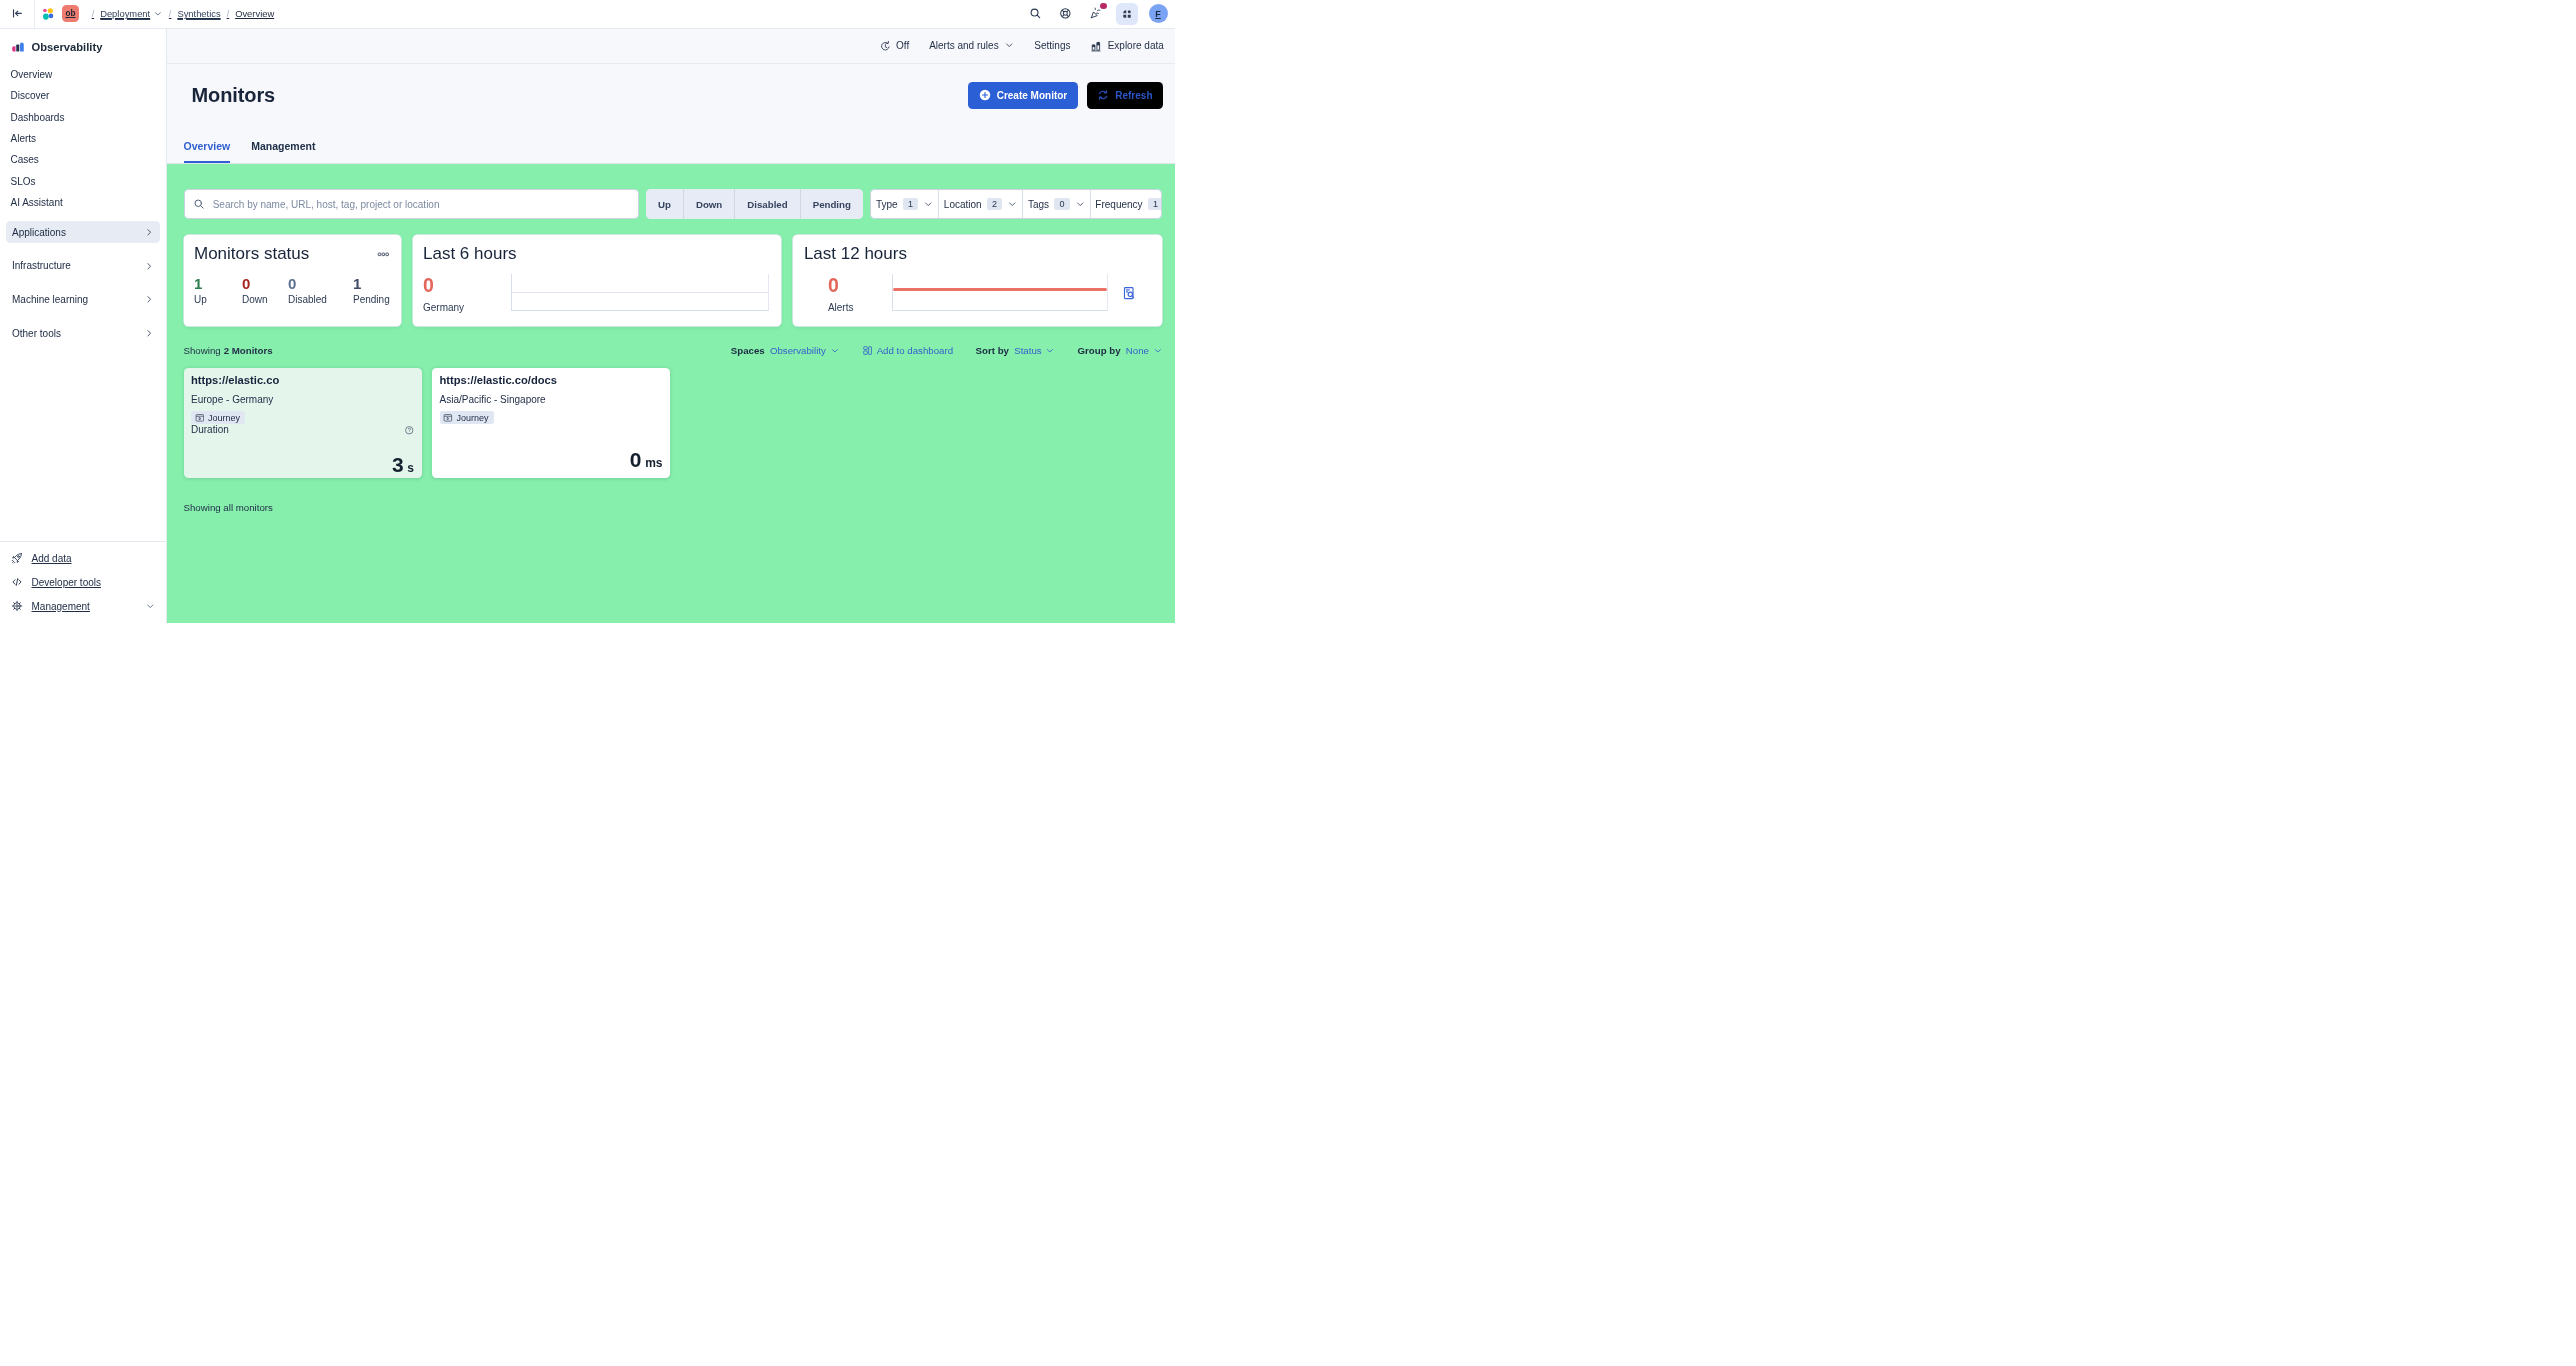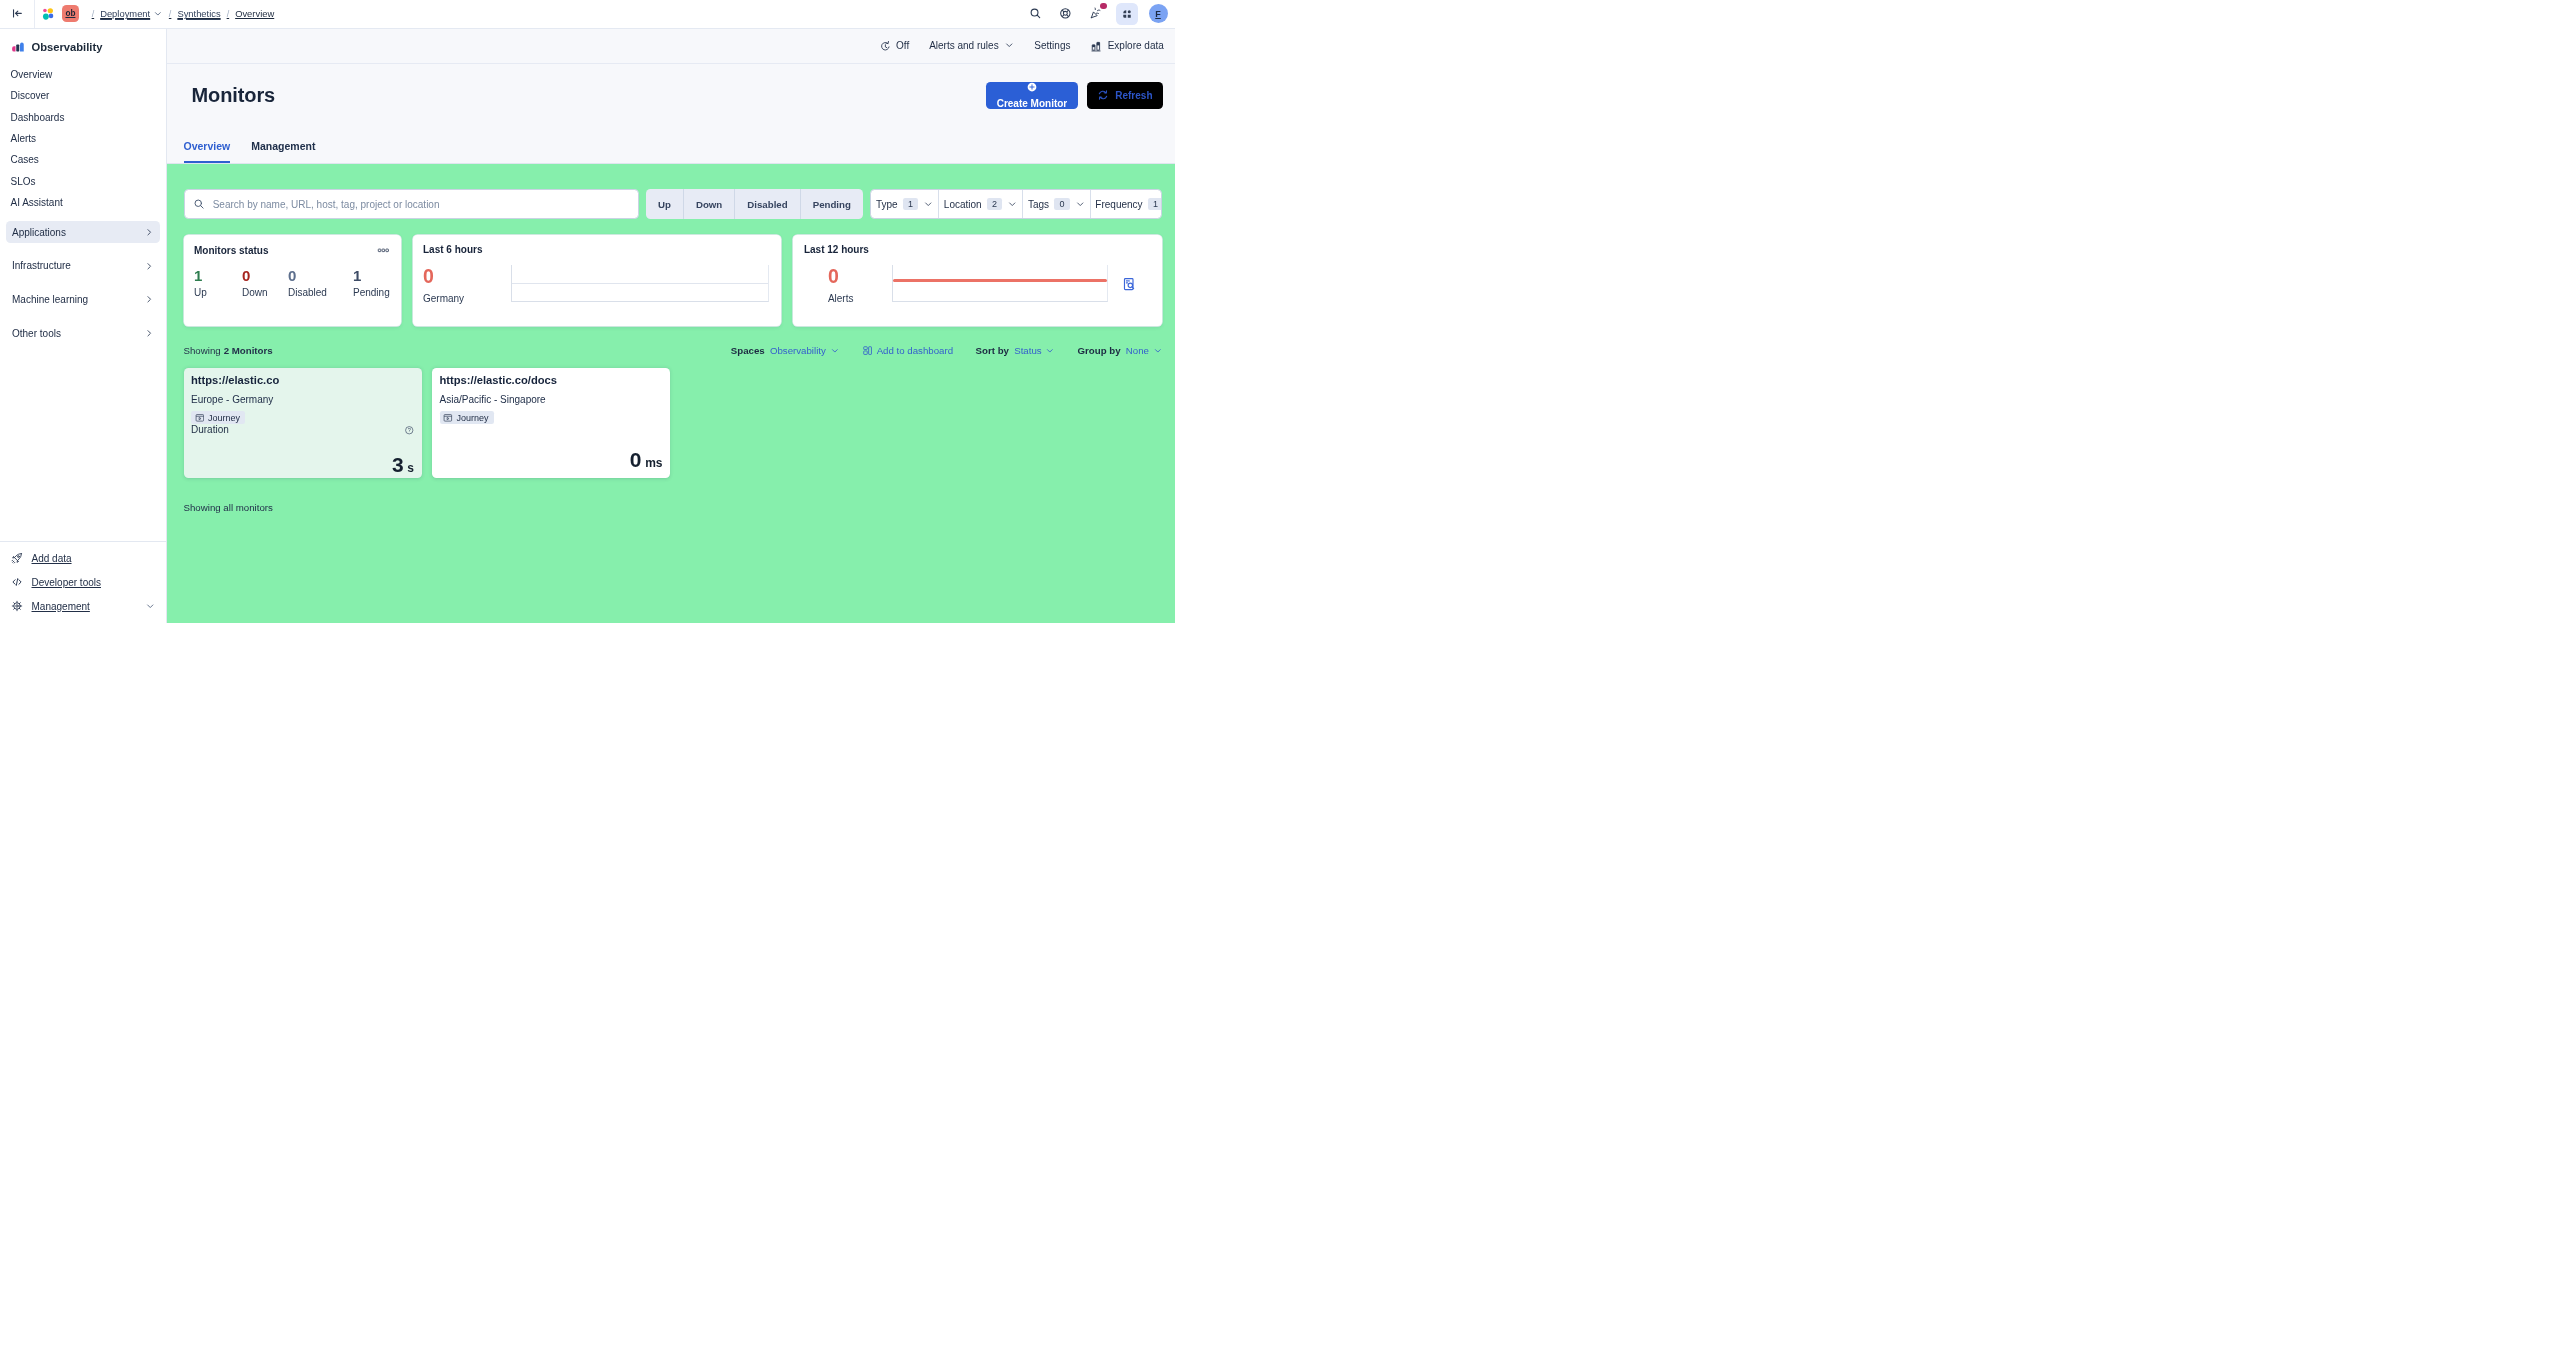--- a/index.html
+++ b/index.html
@@ -47,21 +47,21 @@
   
   .main{flex:1;display:flex;flex-direction:column;background:#f7f8fb;min-width:0;}
   .subheader{height:35px;border-bottom:0.7px solid #e6eaf3;display:flex;align-items:center;justify-content:flex-end;gap:20px;padding:0 11.2px;font-size:10px;color:#1f2c44;}
   .sub-item{display:flex;align-items:center;gap:5.2px;cursor:pointer;}
 
   .pagehead{padding:12px 12px 0 16.5px;border-bottom:0.7px solid #dfe5ef;}
   .pagehead-row{display:flex;justify-content:space-between;align-items:center;}
   h1.page-title{margin:8px;font-size:20px;font-weight:700;color:#19253a;letter-spacing:-0.1px;}
   .actions{display:flex;gap:9px;}
   .btn{height:27px;border:none;border-radius:4.5px;padding:0 10.5px;display:flex;align-items:center;gap:6px;font-size:10px;font-weight:600;font-family:inherit;cursor:pointer;}
-  .btn-primary{background:#2b5fd6;color:#fff;flex-direction:column;}
+  .btn-primary{background:#2b5fd6;color:#fff;}
   .btn-secondary{background:#000000;color:#2c55c8;}
   .tabs{display:flex;gap:21px;margin-top:25px;}
   .tab{font-size:10.5px;font-weight:700;color:#20304b;padding-bottom:9px;border-bottom:2.2px solid transparent;cursor:pointer;}
   .tab.active{color:#2f5fd0;border-bottom-color:#2f5fd0;}
 
   .content{flex:1;background:#86efac;padding:25.5px 12.7px 0 16.5px;}
 
   
   .filter-row{display:flex;gap:7.5px;}
   .search-box{width:455px;height:30px;border:0.7px solid #c9d3e3;border-radius:4.5px;background:#fff;display:flex;align-items:center;padding:0 8.2px;gap:6px;}
@@ -72,21 +72,21 @@
   .seg:last-child{border-right:none;}
   .drop-group{flex:1;display:flex;height:30px;border:0.7px solid #c9d3e3;border-radius:4.5px;background:#fff;overflow:hidden;}
   .drop{flex:1;display:flex;align-items:center;justify-content:center;gap:5.2px;font-size:10px;color:#1f2c44;border-right:0.7px solid #d8dfeb;cursor:pointer;padding:0 4.5px;}
   .drop:last-child{border-right:none;}
   .count-badge{background:#dfe5f1;border-radius:2.2px;font-size:9px;padding:0.7px 5.2px;color:#2a384f;}
 
   
   .panel-row{display:flex;gap:12px;margin-top:15.7px;}
   .panel{background:#fff;border-radius:4.5px;height:91px;box-shadow:0 0 0 0.7px #e6eaf2,0 1.5px 3.7px rgba(50,65,95,.1);padding:9.7px 10.5px;}
   .panel-title-row{display:flex;justify-content:space-between;align-items:center;}
-  .panel-title{font-size:10px;font-weight:700;color:#18243a;}
+  .panel-title{font-size:17px;font-weight:400;color:#18243a;}
   .panel-status{width:217px;}
   .panel-spark{flex:1;padding-right:12px;}
   .status-stats{display:grid;grid-template-columns:48px 46px 65px auto;margin-top:11.2px;}
   .stat-num{font-size:15px;font-weight:700;line-height:1.1;}
   .stat-label{font-size:10px;color:#2c3a52;margin-top:2.2px;}
   .spark-body{display:flex;margin-top:9.7px;align-items:stretch;}
   .spark-meta{width:88px;padding-top:1.5px;}
   .spark-meta.indent{padding-left:24px;}
   .big-num{font-size:19.5px;font-weight:700;line-height:1;}
   .spark-meta .stat-label{margin-top:6.7px;}

